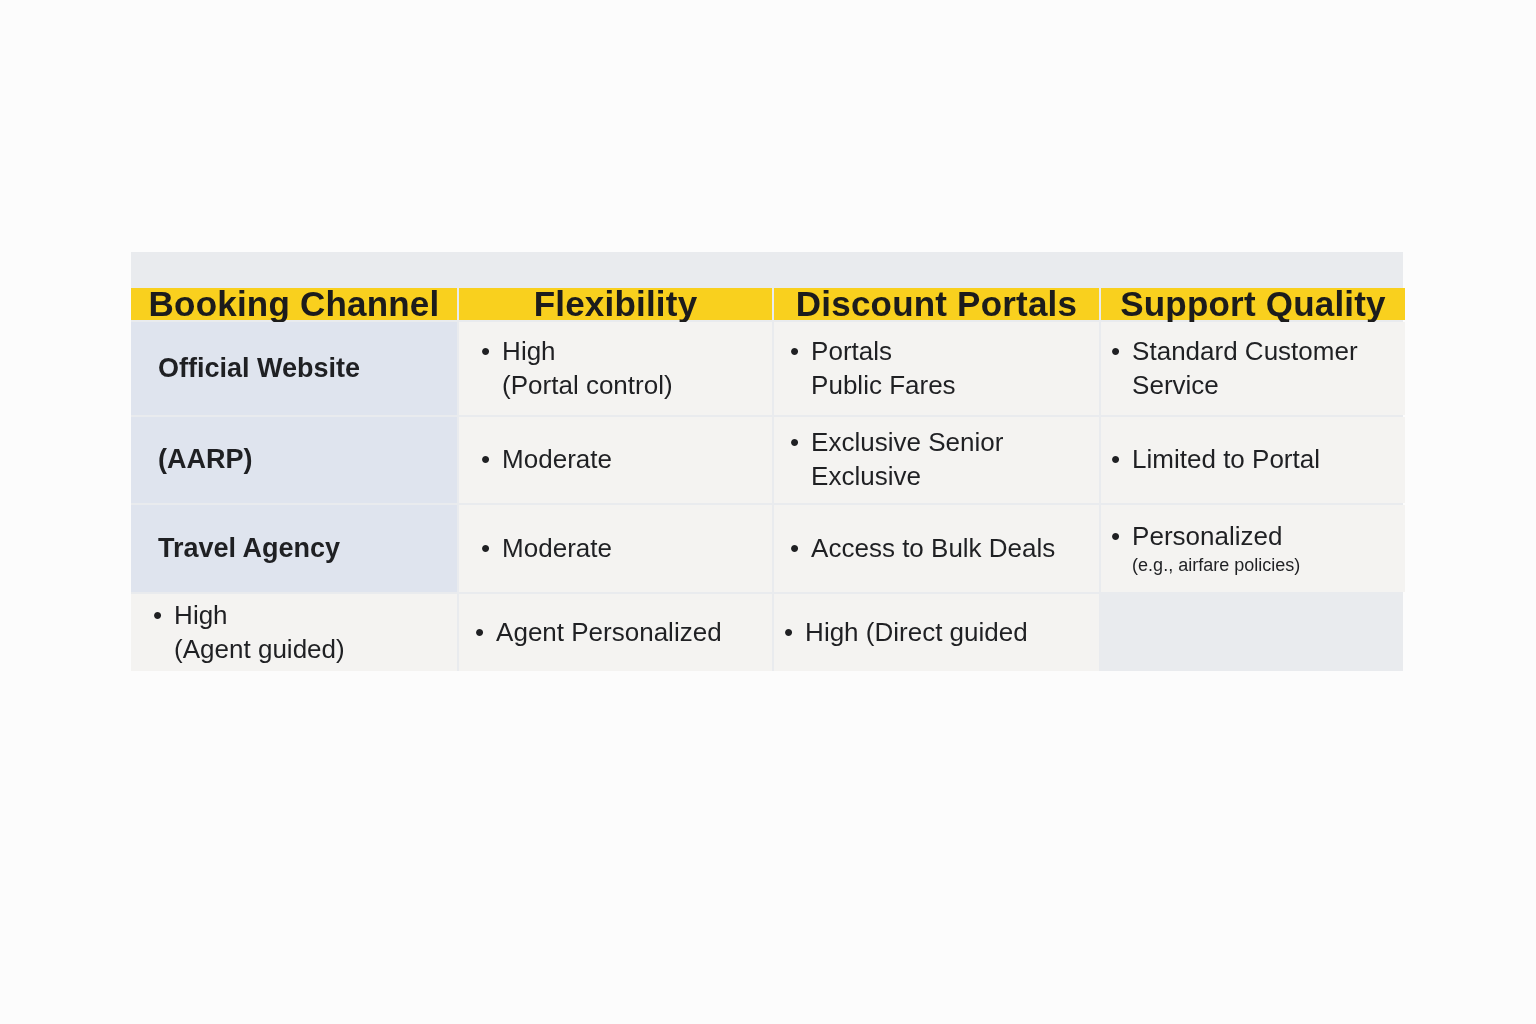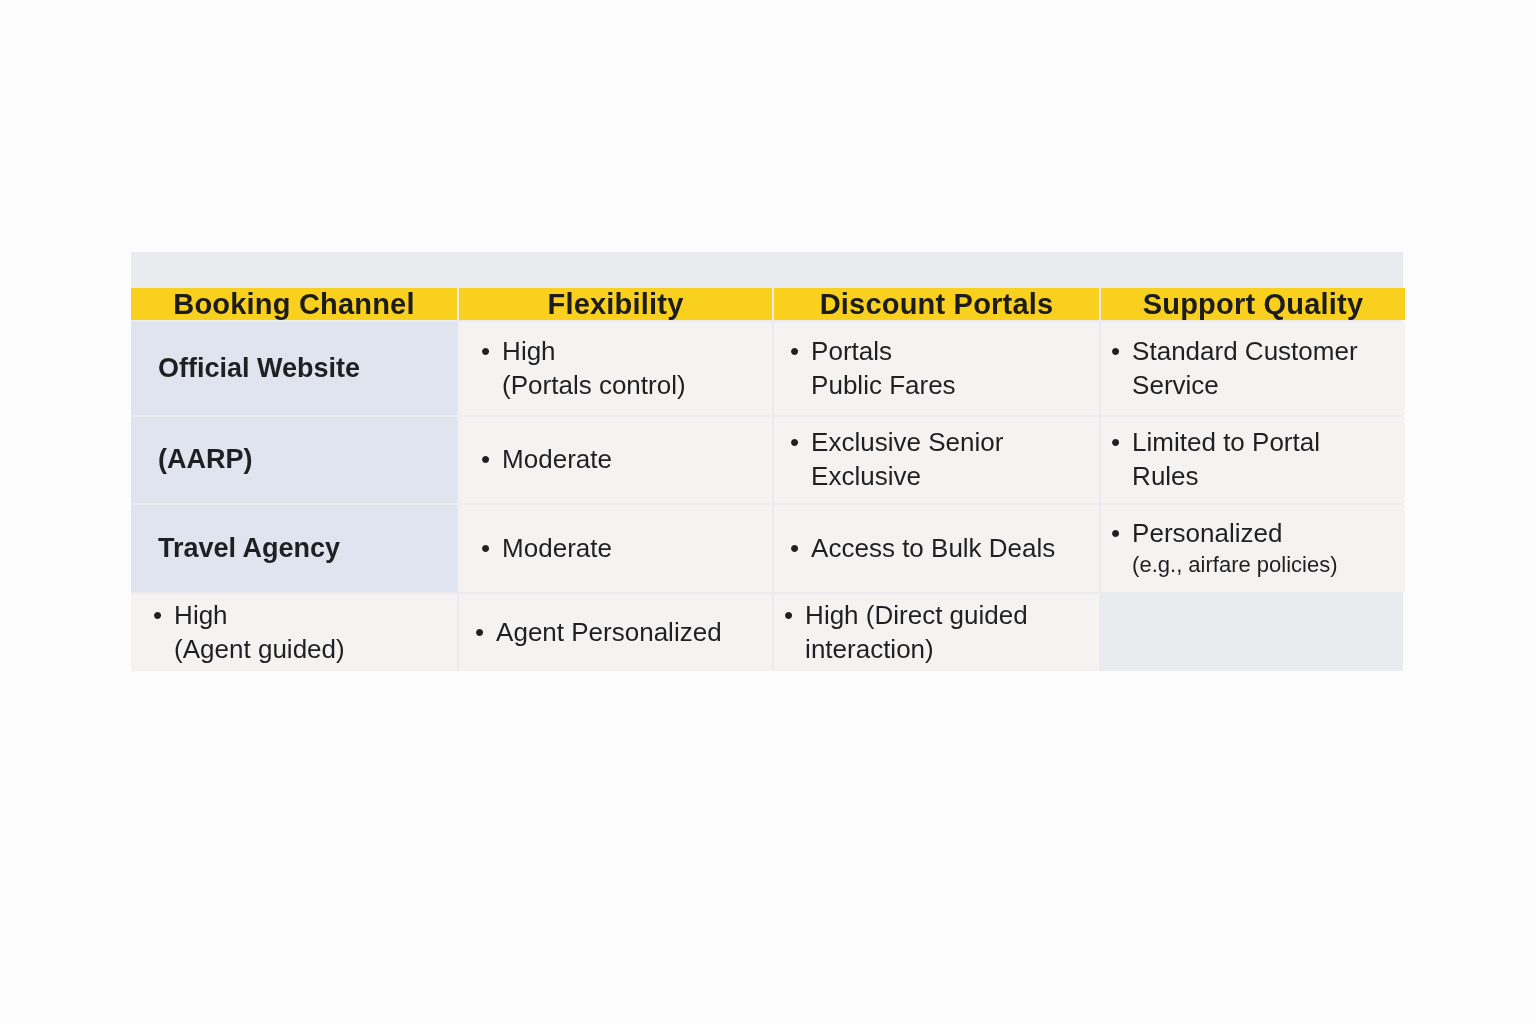--- a/index.html
+++ b/index.html
@@ -27,21 +27,21 @@
   }
   .cell{
     display:flex;
     align-items:center;
     box-sizing:border-box;
   }
   .header-cell{
     background:var(--header-bg,#f9d01e);
     color:var(--header-text,#1c1c1c);
     font-weight:bold;
-    font-size:29px;
+    font-size:35px;
     justify-content:center;
     text-align:center;
     letter-spacing:0.2px;
     margin-top:36px;
   }
   .channel-cell{
     background:var(--channel-col-bg,#dfe4ee);
     font-weight:bold;
     font-size:27px;
     padding-left:27px;
@@ -59,21 +59,21 @@
   .bullet-row{
     display:flex;
     align-items:flex-start;
   }
   .bullet{
     font-size:26px;
     line-height:1.3;
     margin-right:12px;
   }
   .cell-text div{min-height:0;}
-  .cell-text .small{font-size:22px;}
+  .cell-text .small{font-size:18px;}
 </style>
 </head>
 <body>
 
 <div class="table-wrap">
   <div class="grid">
 
     <div class="cell header-cell">Booking Channel</div>
     <div class="cell header-cell">Flexibility</div>
     <div class="cell header-cell">Discount Portals</div>
@@ -83,21 +83,21 @@
       <div class="cell-text">
         <div>Official Website</div>
         <div></div>
       </div>
     </div>
     <div class="cell body-cell col2">
       <div class="bullet-row">
         <span class="bullet">•</span>
         <div class="cell-text">
           <div>High</div>
-          <div>(Portals control)</div>
+          <div>(Portal control)</div>
         </div>
       </div>
     </div>
     <div class="cell body-cell col3">
       <div class="bullet-row">
         <span class="bullet">•</span>
         <div class="cell-text">
           <div>Portals</div>
           <div>Public Fares</div>
         </div>
@@ -134,21 +134,20 @@
           <div>Exclusive Senior</div>
           <div>Exclusive</div>
         </div>
       </div>
     </div>
     <div class="cell body-cell col4">
       <div class="bullet-row">
         <span class="bullet">•</span>
         <div class="cell-text">
           <div>Limited to Portal</div>
-          <div>Rules</div>
         </div>
       </div>
     </div>
 
     <div class="cell channel-cell">
       <div class="cell-text">
         <div>Travel Agency</div>
         <div></div>
       </div>
     </div>
@@ -196,19 +195,18 @@
           <div>Agent Personalized</div>
           <div></div>
         </div>
       </div>
     </div>
     <div class="cell body-cell col4">
       <div class="bullet-row">
         <span class="bullet">•</span>
         <div class="cell-text">
           <div>High (Direct guided</div>
-          <div>interaction)</div>
         </div>
       </div>
     </div>
 
   </div>
 </div>
 
 </body></html>

